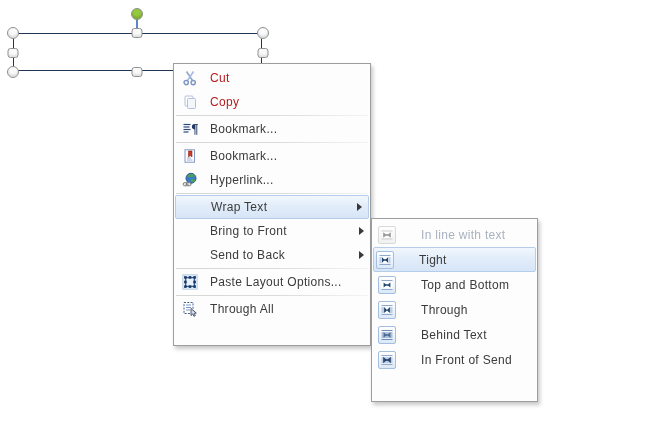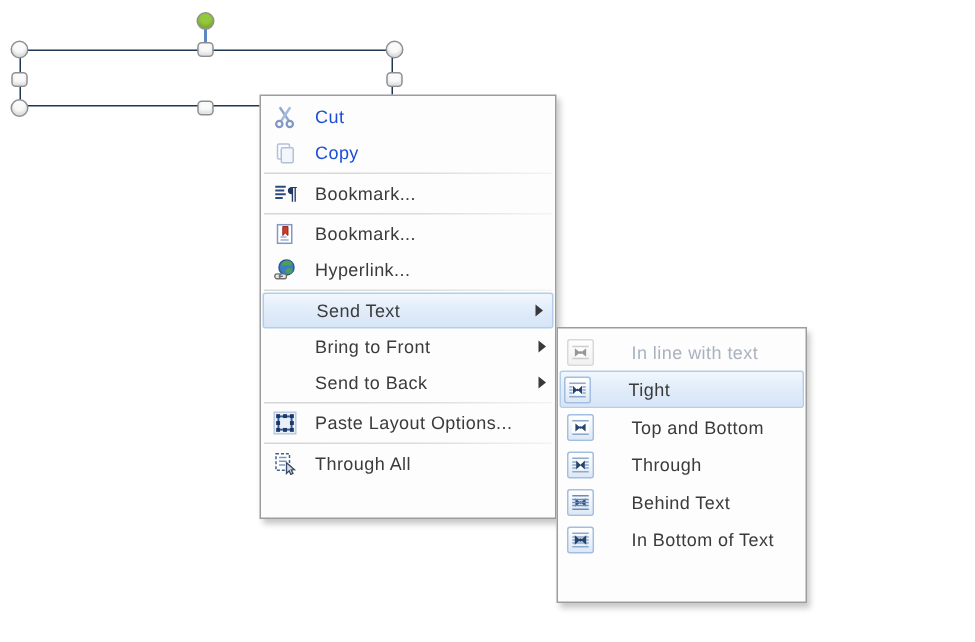--- a/index.html
+++ b/index.html
@@ -27,21 +27,21 @@
   .mi{
     display:flex;align-items:center;height:24px;box-sizing:border-box;
     padding-left:8px;padding-right:6px;cursor:default;
   }
   .submenu .mi{height:25px;padding-left:6px;}
   .mi .ic{width:16px;height:16px;flex:0 0 16px;display:flex;align-items:center;justify-content:center;}
   .mi .lbl{
     margin-left:12px;font-size:12px;letter-spacing:.3px;color:#3b3b3b;white-space:nowrap;
   }
   .submenu .mi .lbl{margin-left:25px;}
-  .mi .lbl.dis{color:#1d4ed8;}
+  .mi .lbl.dis{color:#b91c1c;}
   .submenu .mi .lbl.dis{color:#a9b2bf;}
   .mi.hl{
     margin:0 1px;border:1px solid #b3cdea;border-radius:2px;
     background:linear-gradient(180deg,#f2f7fd 0%,#e2edfa 45%,#d7e5f7 100%);
     padding-left:7px;
   }
   .submenu .mi.hl{padding-left:2px;}
   .sep{height:3px;display:flex;align-items:center;padding:0 2px;}
   .sep i{
     display:block;width:100%;height:1px;
@@ -148,21 +148,21 @@
       </span>
       <span class="lbl">Hyperlink...</span>
     </div>
 
     <div class="sep">
         <i></i>
       </div>
 
     <div class="mi hl">
       <span class="ic"></span>
-      <span class="lbl">Send Text</span>
+      <span class="lbl">Wrap Text</span>
       <span class="arrow"></span>
     </div>
 
     <div class="mi">
       <span class="ic"></span>
       <span class="lbl">Bring to Front</span>
       <span class="arrow"></span>
     </div>
 
     <div class="mi">
@@ -307,17 +307,17 @@
               <line x1="0.5" y1="1.5" x2="11.5" y2="1.5"></line>
               <line x1="0.5" y1="4" x2="11.5" y2="4"></line>
               <line x1="0.5" y1="6" x2="11.5" y2="6"></line>
               <line x1="0.5" y1="8" x2="11.5" y2="8"></line>
               <line x1="0.5" y1="10.5" x2="11.5" y2="10.5"></line>
             </g>
           <path d="M2.2 2.8 L5.8 6 L2.2 9.2 Z M9.8 2.8 L6.2 6 L9.8 9.2 Z" fill="#24456f"></path>
           <circle cx="6" cy="6" r="1.1" fill="#24456f"></circle>
         </svg>
       </span>
-      <span class="lbl">In Bottom of Text</span>
+      <span class="lbl">In Front of Send</span>
     </div>
   </div>
 
 </div>
 
 </body></html>

